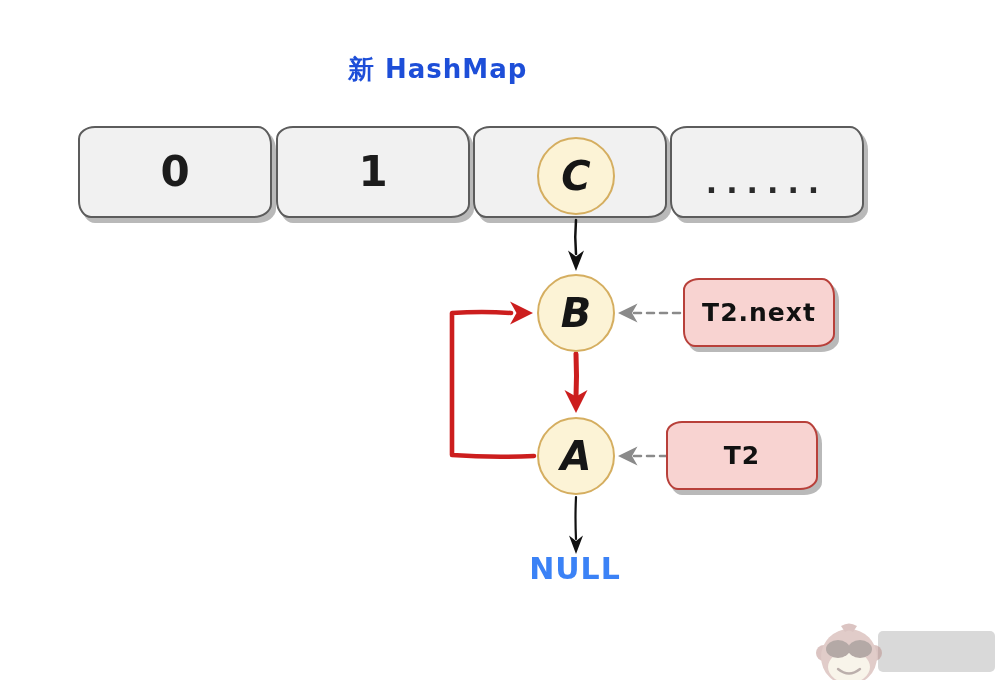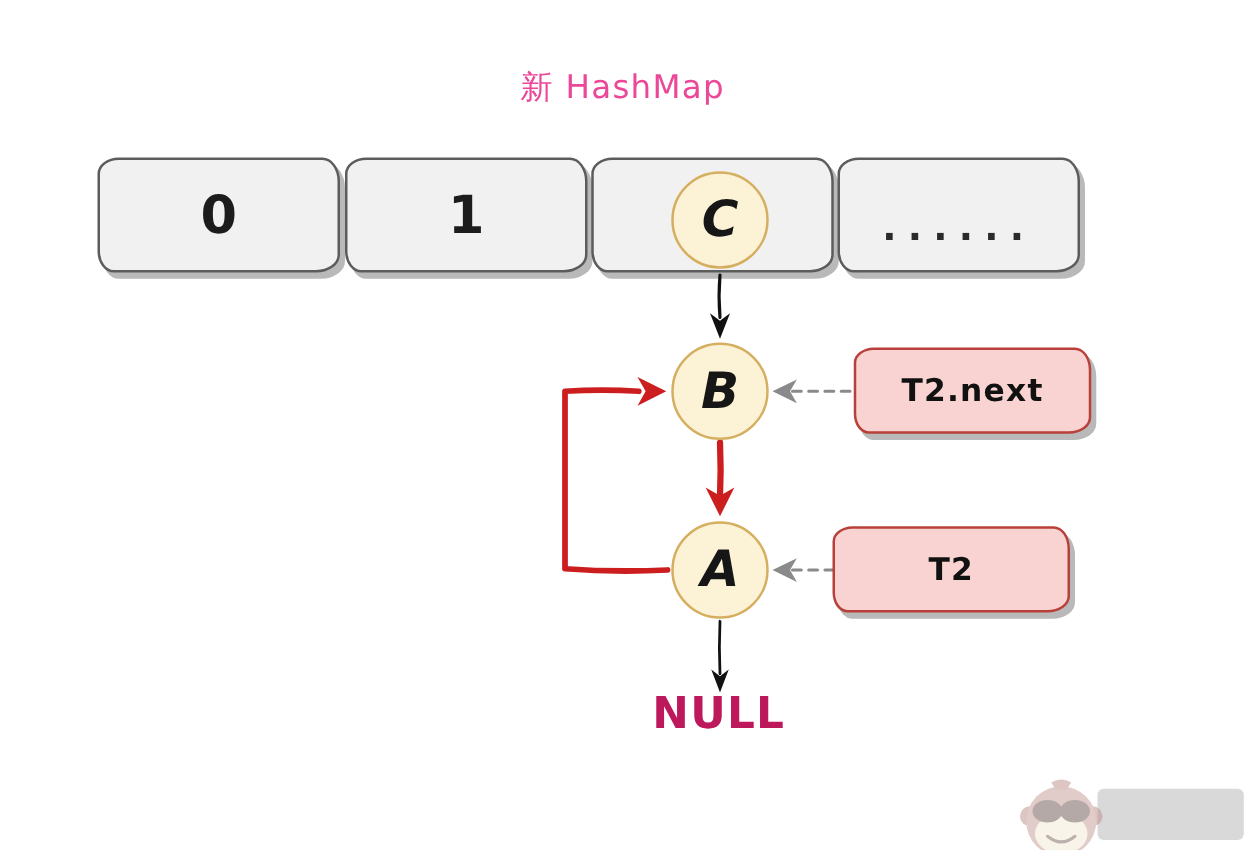--- a/index.html
+++ b/index.html
@@ -8,22 +8,22 @@
     --pointer-fill:#f8d3d1; --pointer-border:#b8403a;
     --arrow-red:#cc1e1e; --arrow-black:#111111; --arrow-gray:#8a8a8a;
     --shadow:#b9b9b9;
   }
   *{margin:0;padding:0;box-sizing:border-box;}
   html,body{background:#ffffff;}
   body{font-family:"DejaVu Sans","Liberation Sans",sans-serif;}
   .canvas{position:relative;width:1004px;height:680px;background:#ffffff;overflow:hidden;}
 
   .title{
-    position:absolute;left:348px;top:52px;width:300px;text-align:center;
-    font-size:26px;font-weight:400;color:#ec4899;letter-spacing:1px;
+    position:absolute;left:348px;top:52px;width:300px;text-align:left;
+    font-size:26px;font-weight:700;color:#1d4ed8;letter-spacing:1px;
   }
 
   .bucket{
     position:absolute;top:126px;width:194px;height:92px;
     background:var(--bucket-fill);
     border:2.4px solid var(--bucket-border);
     border-radius:17px 14px 19px 13px / 13px 19px 14px 17px;
     box-shadow:4px 5px 0 0 var(--shadow);
     display:flex;align-items:center;justify-content:center;
     z-index:1;
@@ -39,33 +39,33 @@
   .node-circle{
     position:absolute;width:78px;height:78px;border-radius:50%;
     background:var(--node-fill);
     border:2.6px solid var(--node-border);
     display:flex;align-items:center;justify-content:center;
     z-index:10;
   }
   .node-letter{font-size:40px;font-weight:700;color:#161616;line-height:1;font-style:italic;}
 
   .pointer-box{
-    position:absolute;width:190px;height:69px;
+    position:absolute;width:152px;height:69px;
     background:var(--pointer-fill);
     border:2.6px solid var(--pointer-border);
     border-radius:16px 13px 18px 12px / 12px 18px 13px 16px;
     box-shadow:4px 5px 0 0 var(--shadow);
     display:flex;align-items:center;justify-content:center;
     z-index:10;
   }
   .pointer-label{font-size:25px;font-weight:700;color:#111;letter-spacing:1px;}
 
   .null-label{
     position:absolute;left:515px;top:551px;width:120px;text-align:center;
-    font-size:35px;font-weight:700;color:#be185d;z-index:10;letter-spacing:1px;
+    font-size:30px;font-weight:700;color:#3b82f6;z-index:10;letter-spacing:1px;
   }
 
   svg.arrows{position:absolute;left:0;top:0;z-index:5;pointer-events:none;}
   .stroke-black{stroke:var(--arrow-black);stroke-width:2.5;fill:none;stroke-linecap:round;}
   .fill-black{fill:var(--arrow-black);stroke:none;}
   .stroke-red{stroke:var(--arrow-red);stroke-width:5;fill:none;stroke-linecap:round;stroke-linejoin:round;}
   .stroke-red-loop{stroke:var(--arrow-red);stroke-width:4.6;fill:none;stroke-linecap:round;stroke-linejoin:round;}
   .fill-red{fill:var(--arrow-red);stroke:none;}
   .stroke-gray-dash{stroke:var(--arrow-gray);stroke-width:2.5;fill:none;stroke-dasharray:7 6;stroke-linecap:round;}
   .fill-gray{fill:var(--arrow-gray);stroke:none;}

